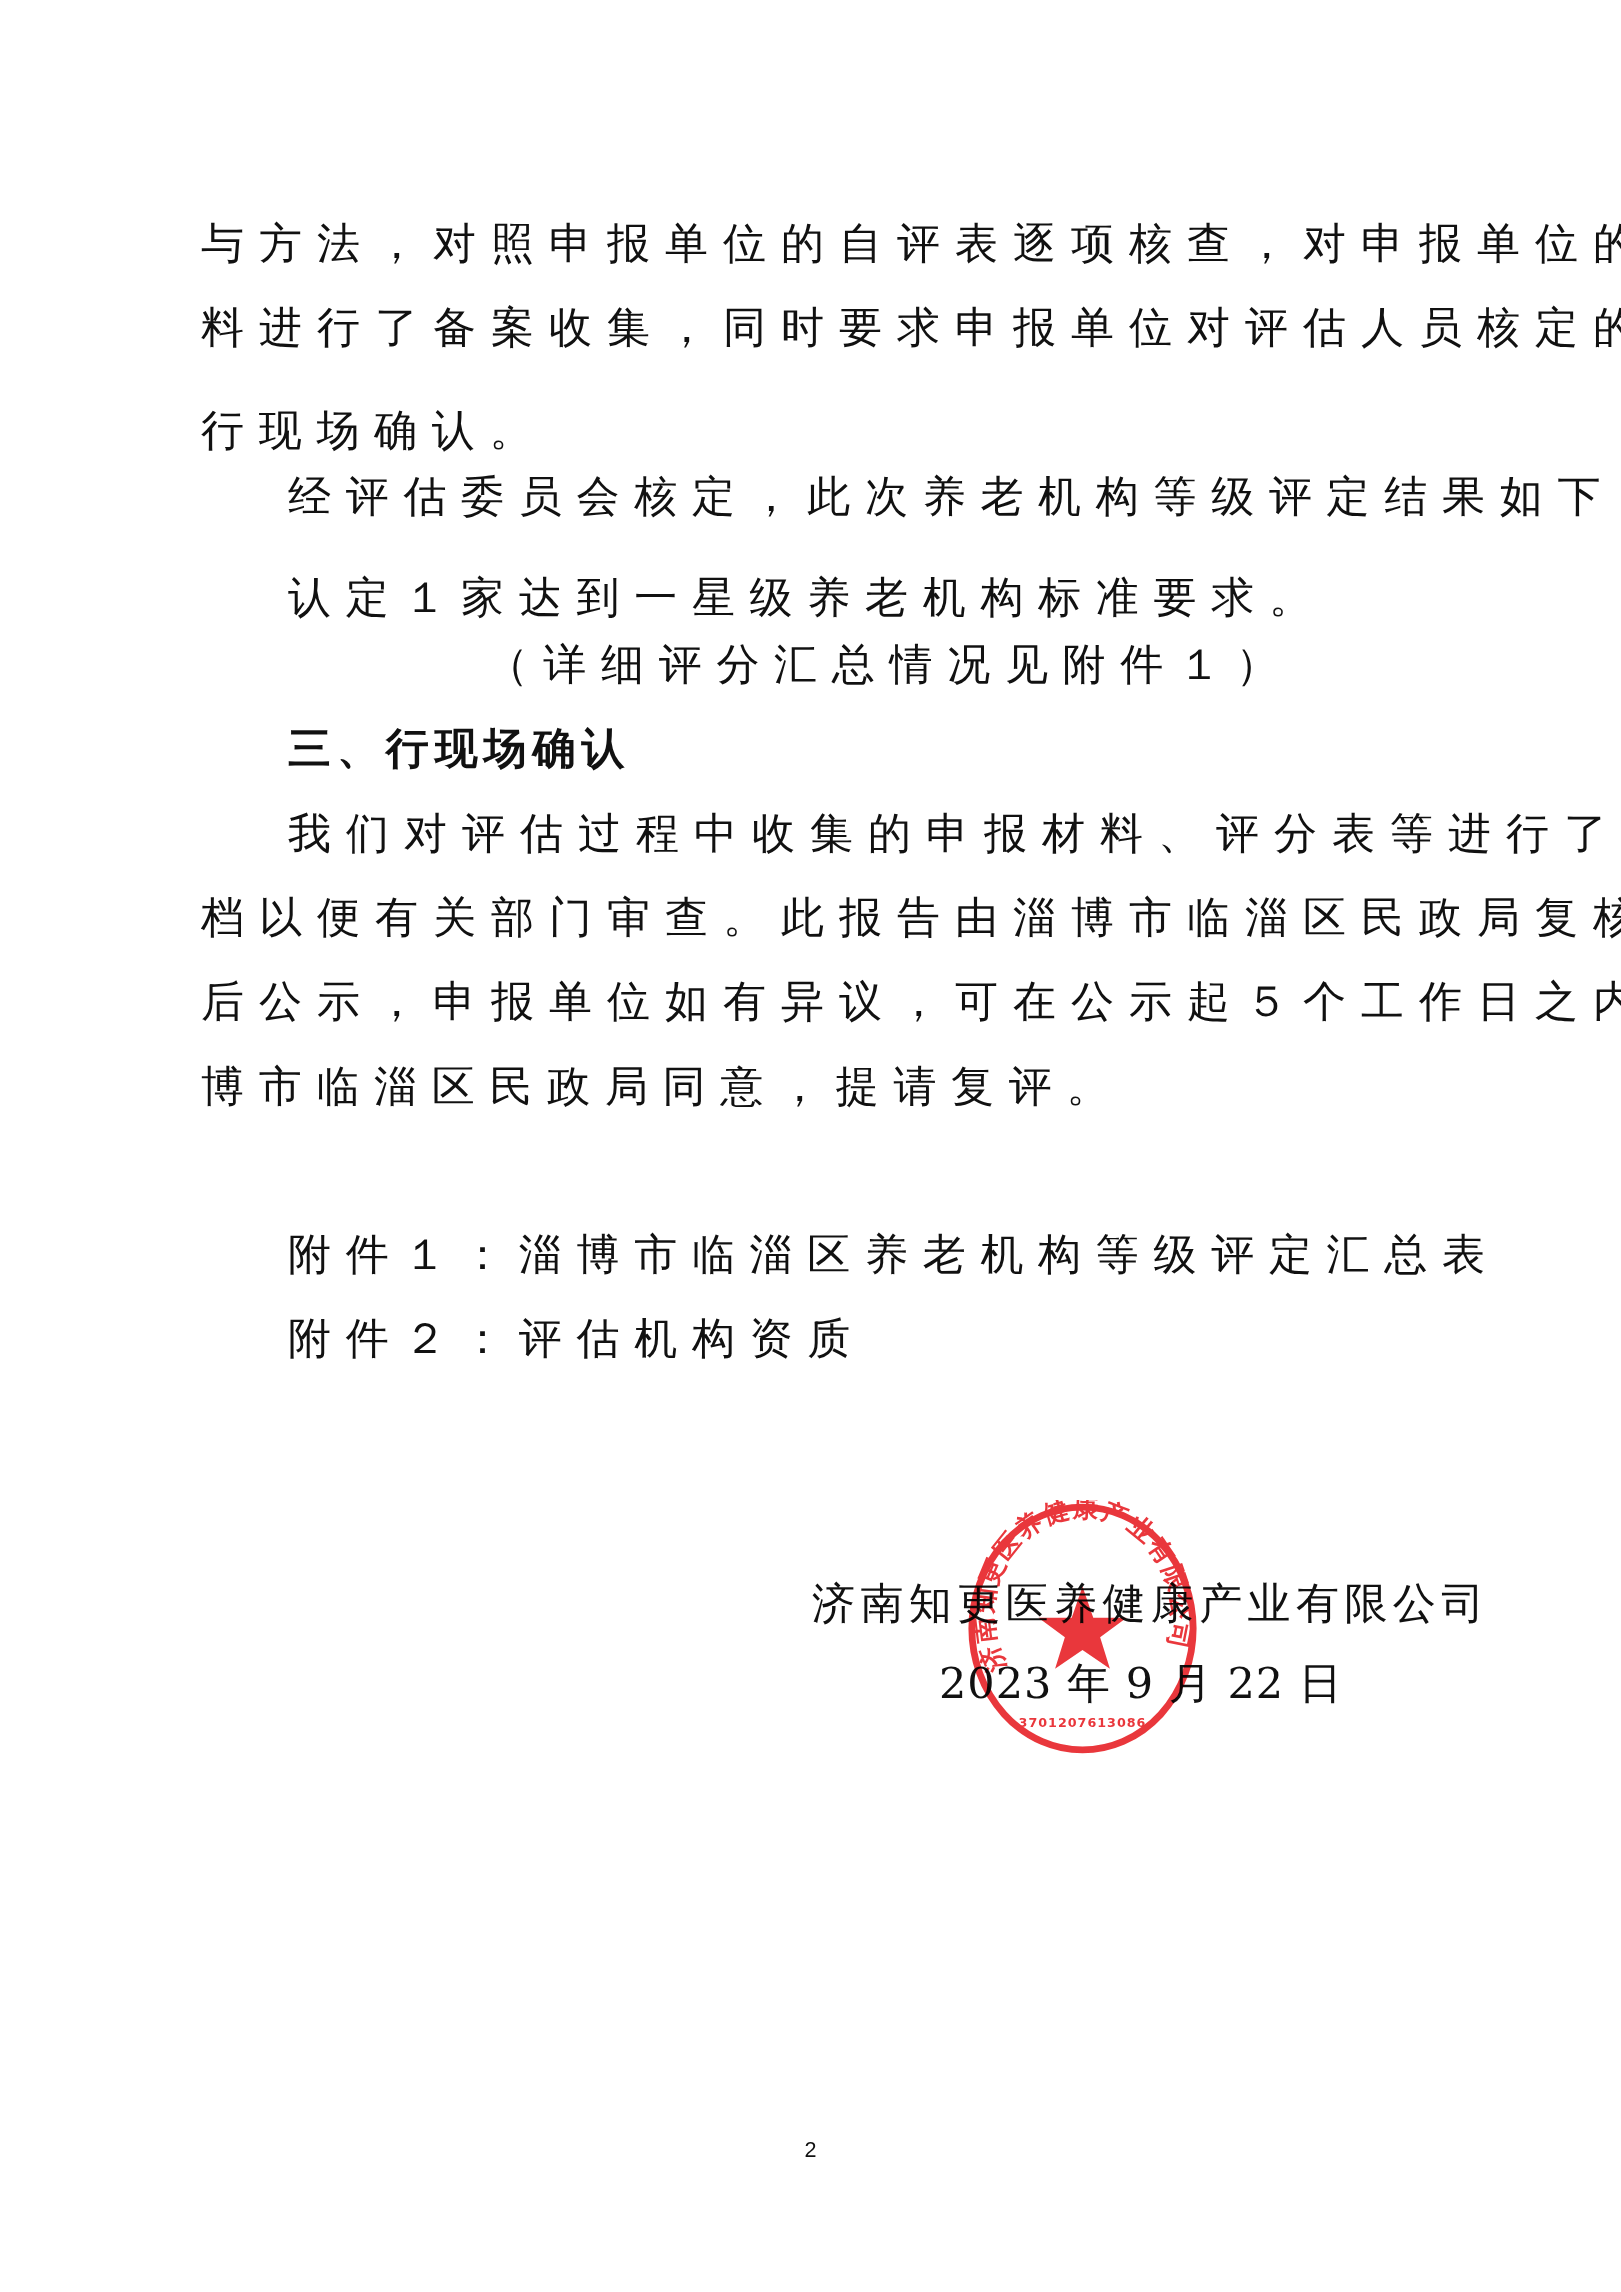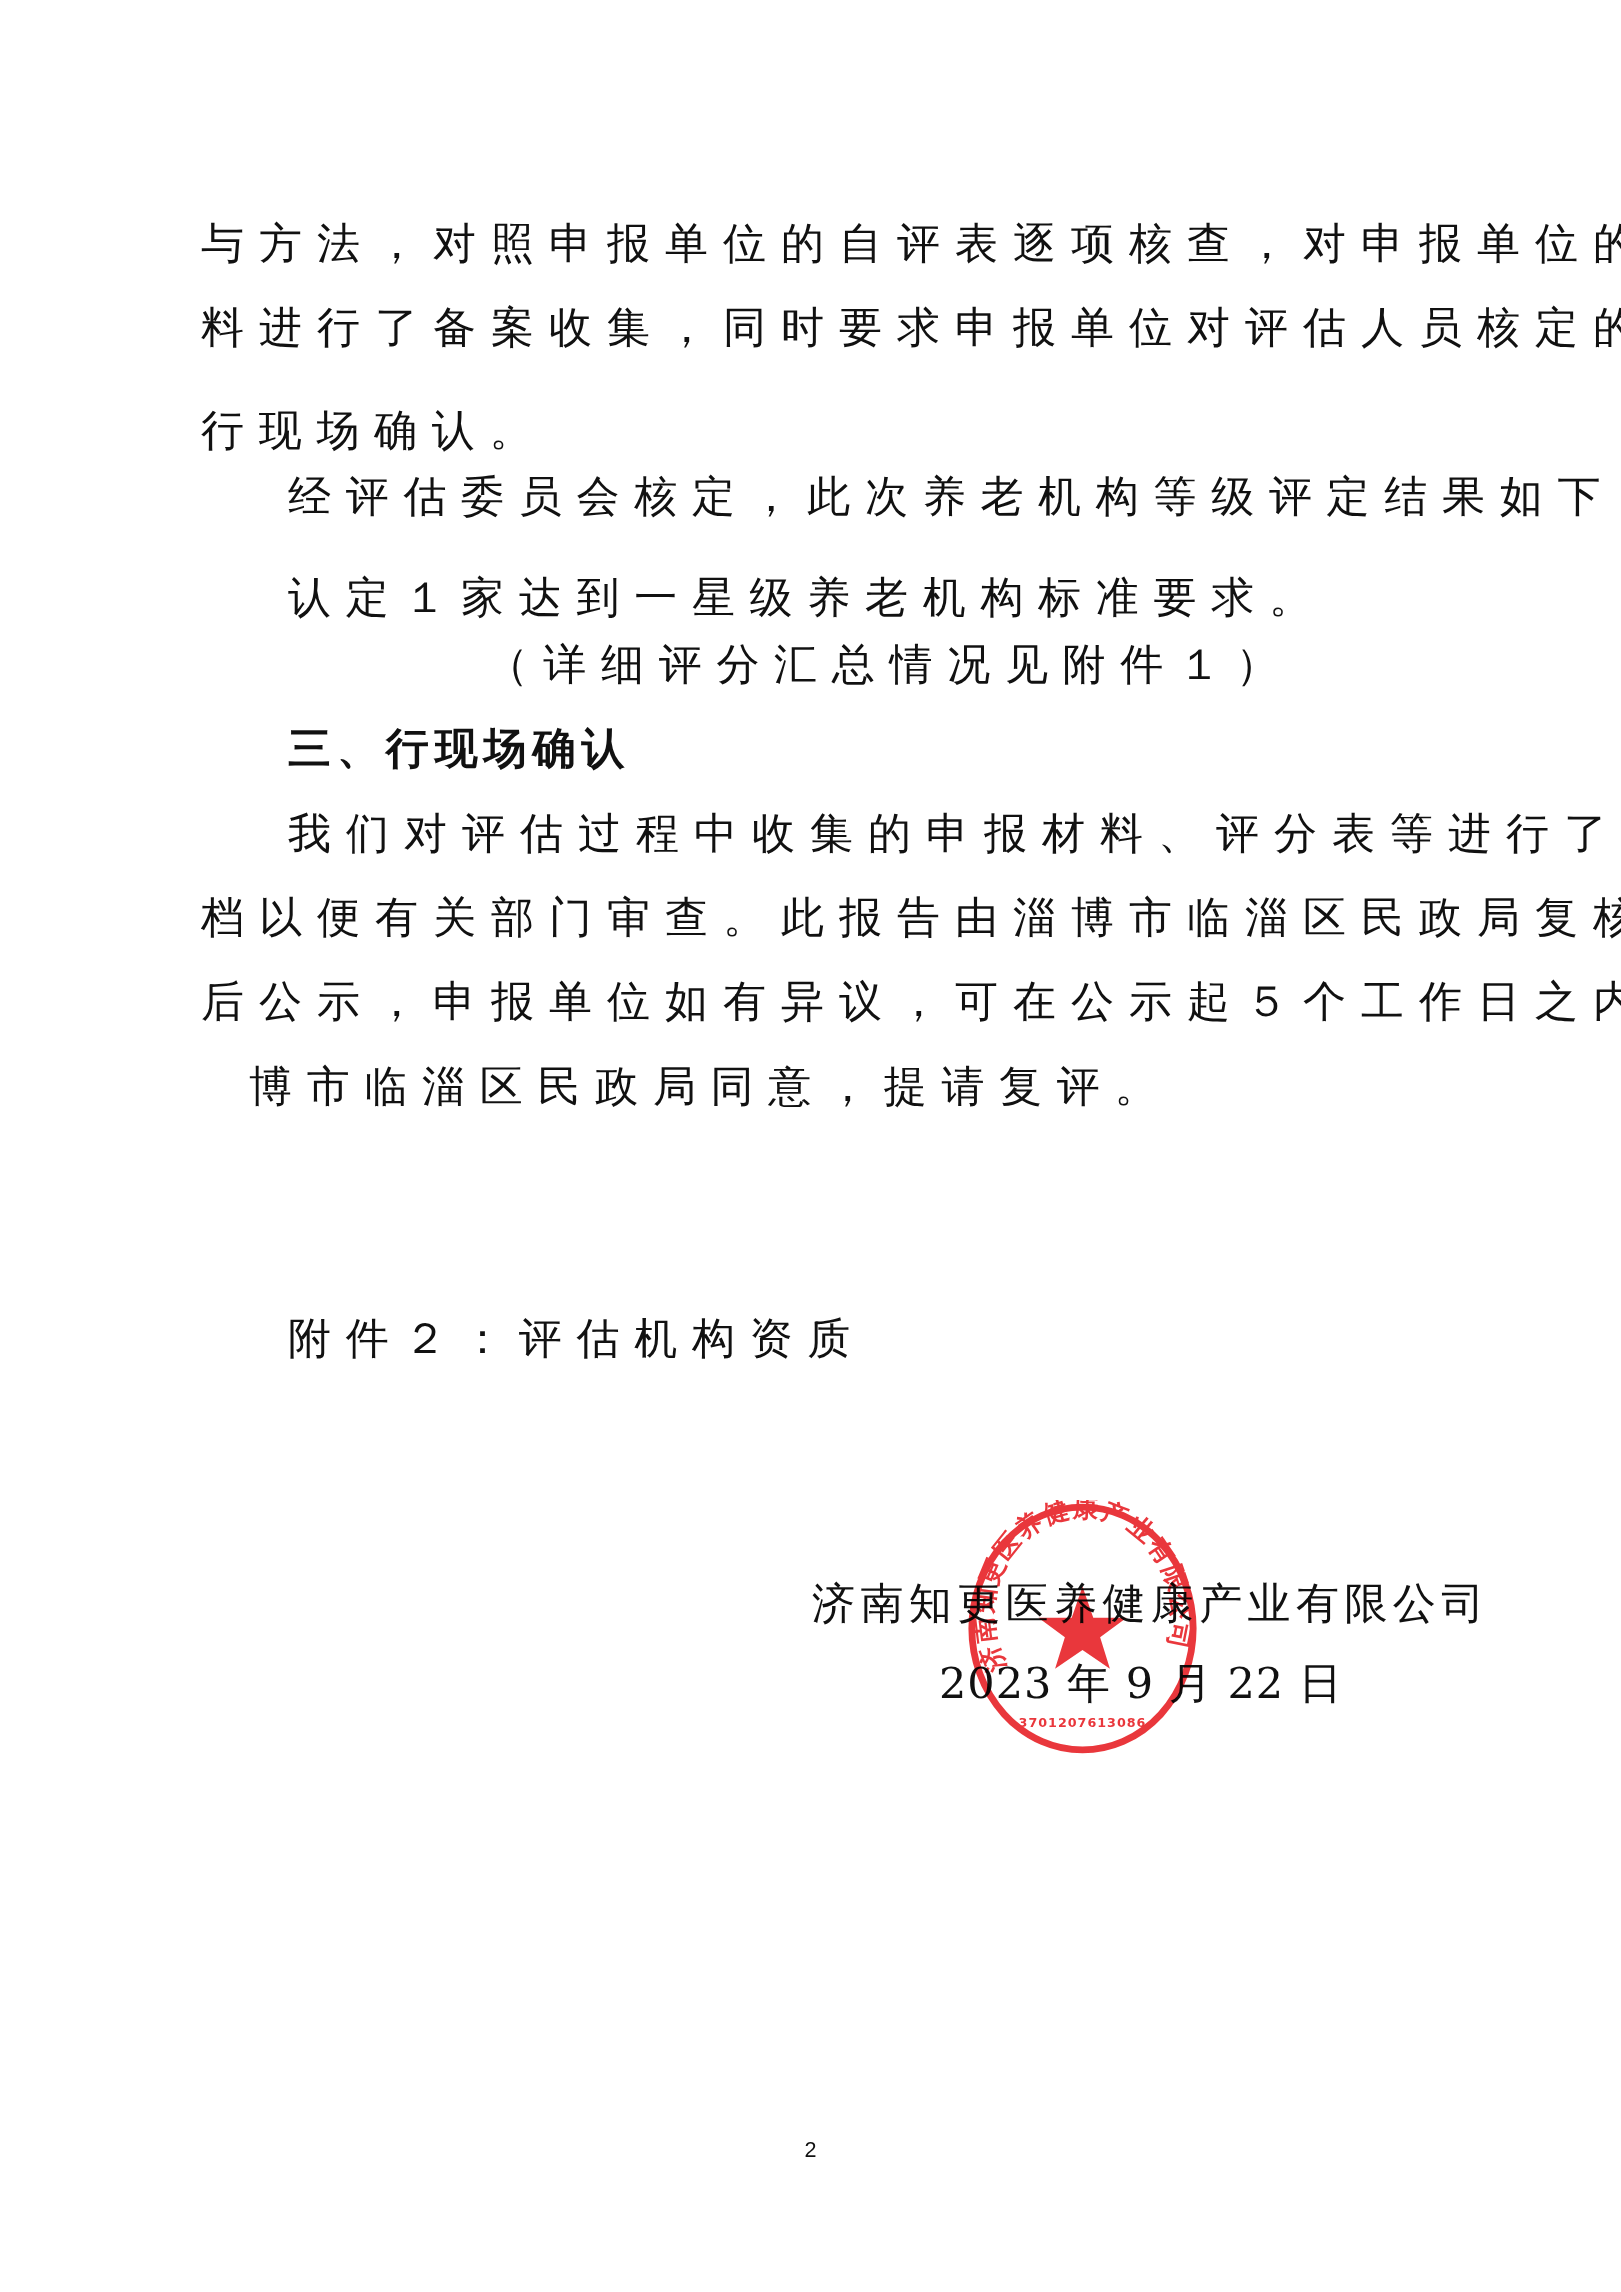--- a/index.html
+++ b/index.html
@@ -63,22 +63,23 @@
 
   <div class="line indent" style="top:467px;">经评估委员会核定，此次养老机构等级评定结果如下：</div>
   <div class="line indent" style="top:551px;margin-top:17px;">认定１家达到一星级养老机构标准要求。</div>
   <div class="line" style="top:635px; left:267px;text-align:center;">（详细评分汇总情况见附件１）</div>
 
   <div class="line indent heading" style="top:719px;">三、行现场确认</div>
 
   <div class="line indent" style="top:804px; letter-spacing:15px;">我们对评估过程中收集的申报材料、评分表等进行了备案存</div>
   <div class="line justify" style="top:888px;">档以便有关部门审查。此报告由淄博市临淄区民政局复核无异议</div>
   <div class="line justify" style="top:972px;">后公示，申报单位如有异议，可在公示起５个工作日之内，经淄</div>
-  <div class="line" style="top:1057px;margin-left:48px;">博市临淄区民政局同意，提请复评。</div>
+  <div class="line" style="top:1057px;">博市临淄区民政局同意，提请复评。</div>
 
+  <div class="line indent" style="top:1225px;">附件１：淄博市临淄区养老机构等级评定汇总表</div>
   <div class="line indent" style="top:1309px;">附件２：评估机构资质</div>
 
   <div class="sig" style="left:812px; top:1574px; letter-spacing:5.4px;">济南知更医养健康产业有限公司</div>
   <div class="sig" style="left:939px; top:1654px; letter-spacing:1px;">2023 年 9 月 22 日</div>
 
   <svg class="stamp" viewBox="0 0 240 262">
     <defs>
       <path id="arcTop" d="M 42 170 A 92 100 0 1 1 198 170"></path>
     </defs>
     <ellipse cx="120" cy="131" rx="113" ry="124" fill="none" stroke="#e8262b" stroke-width="7"></ellipse>

